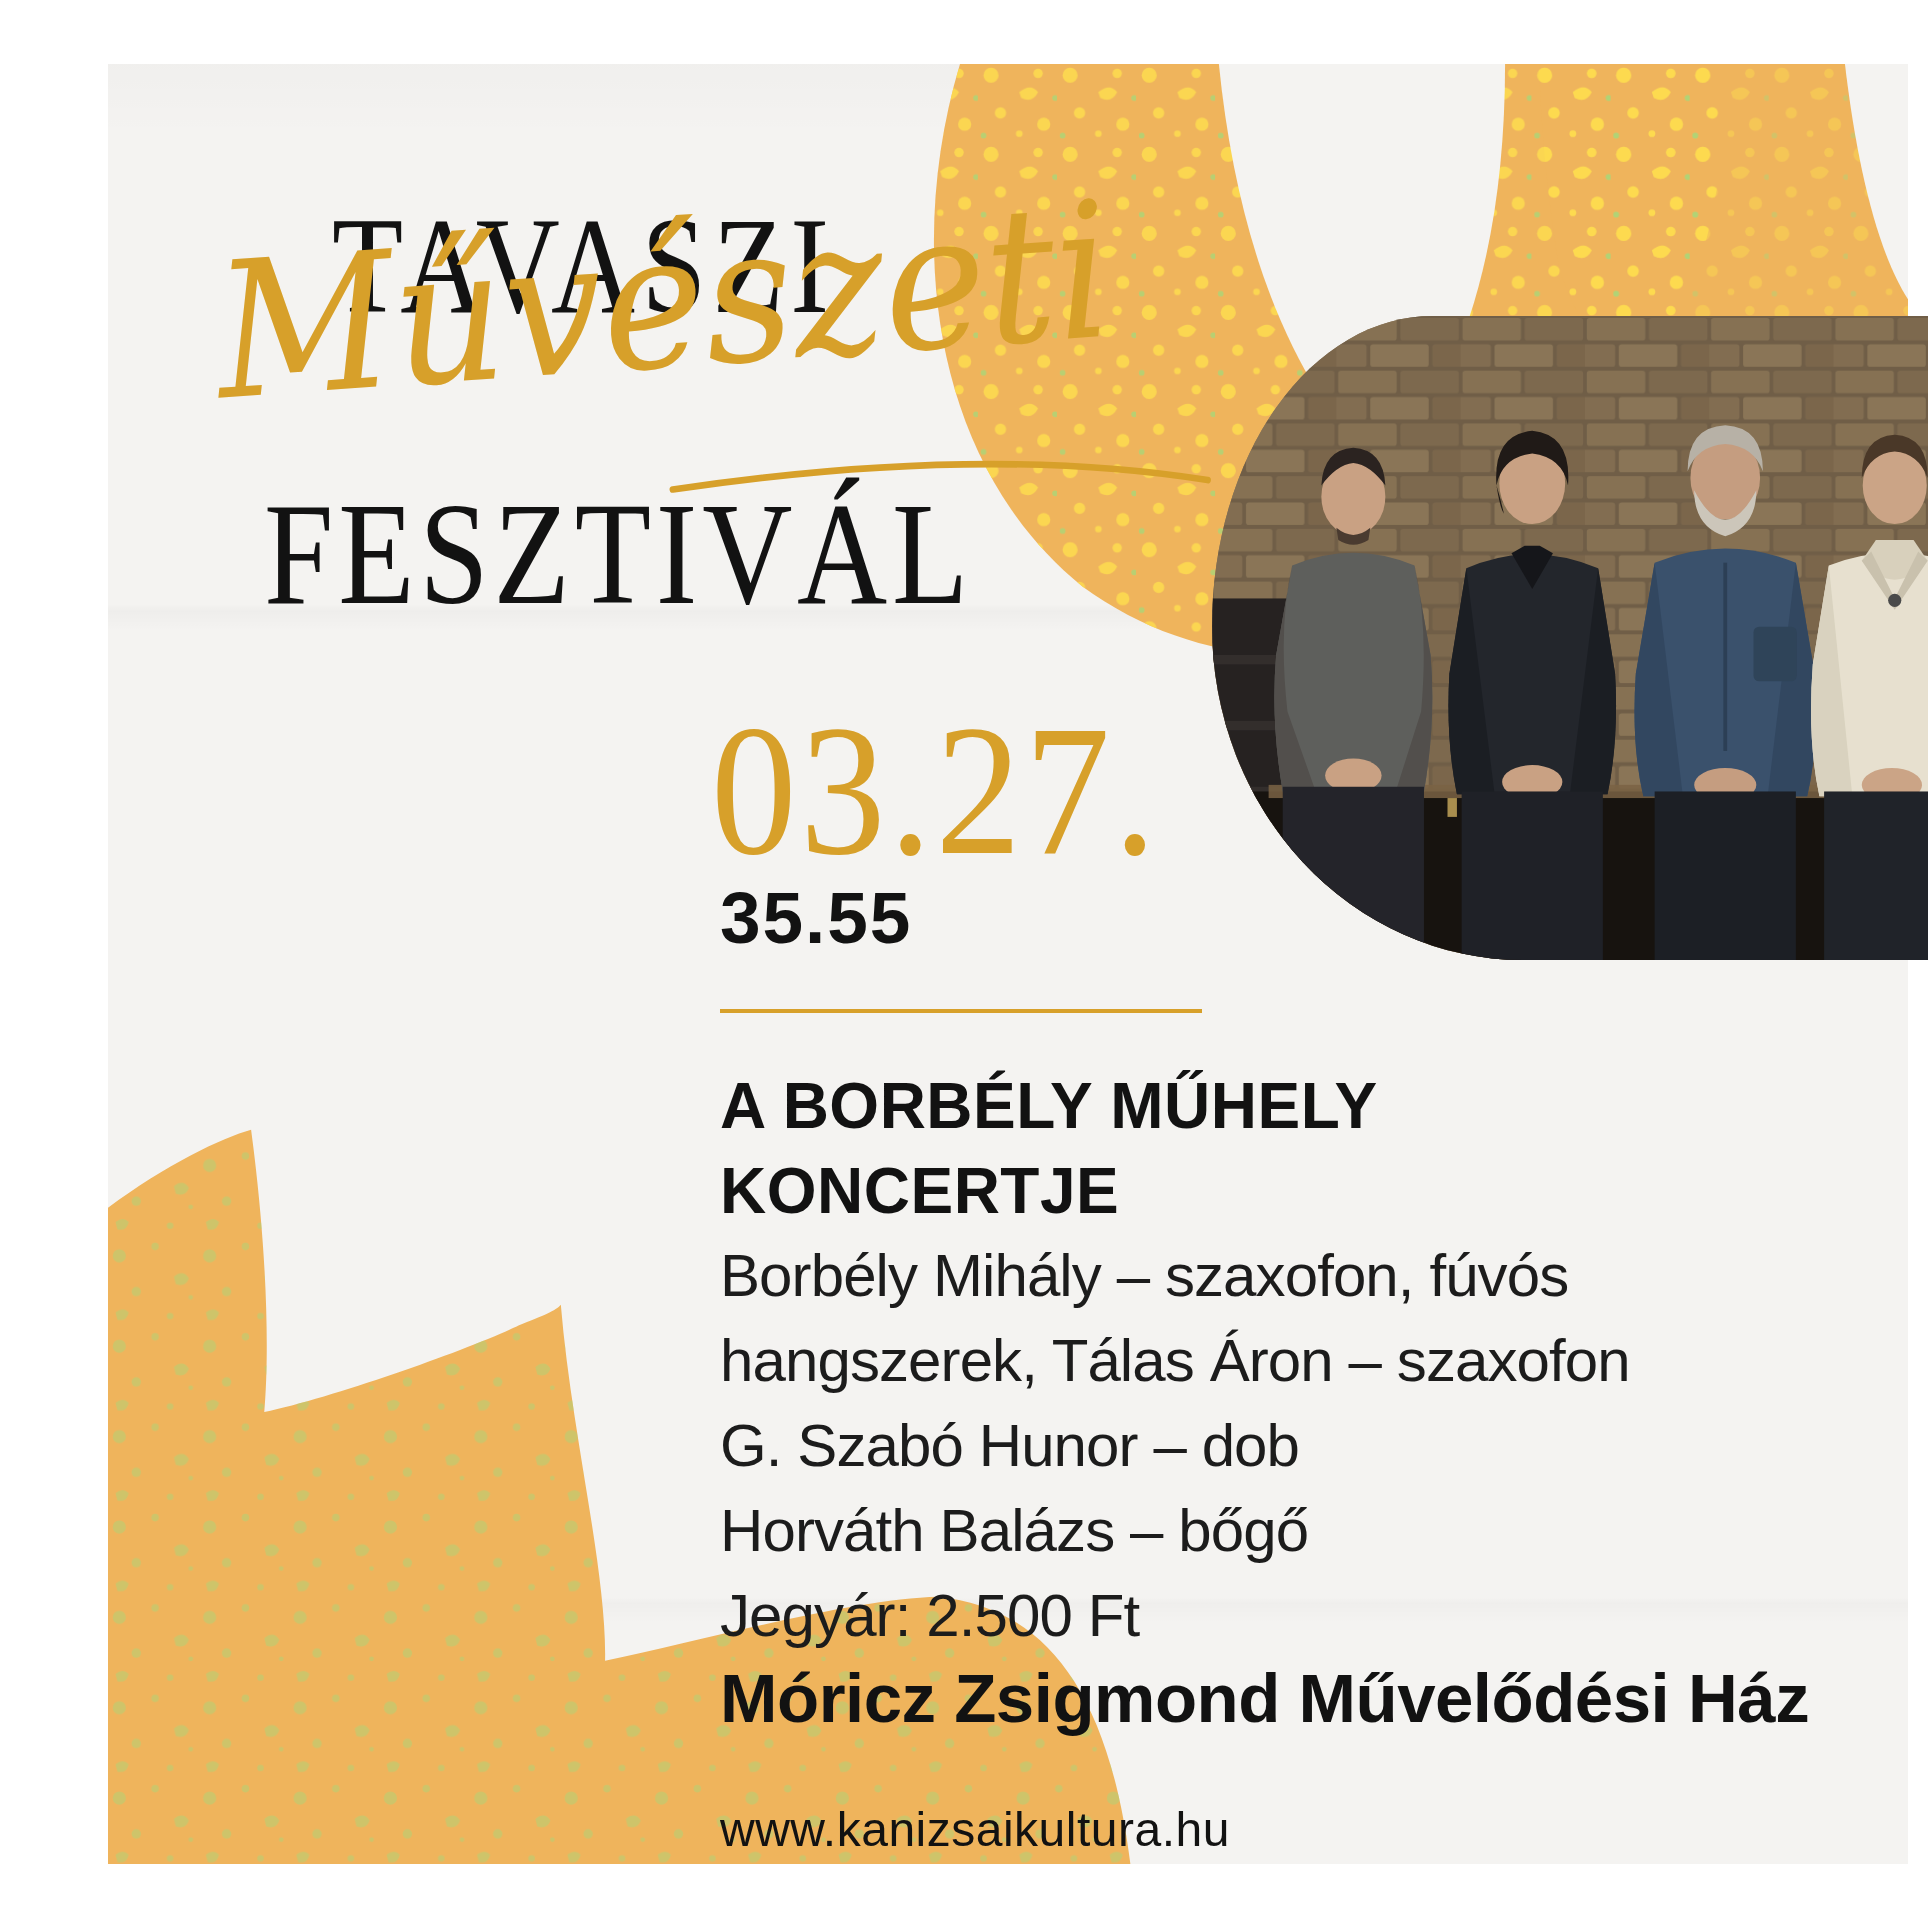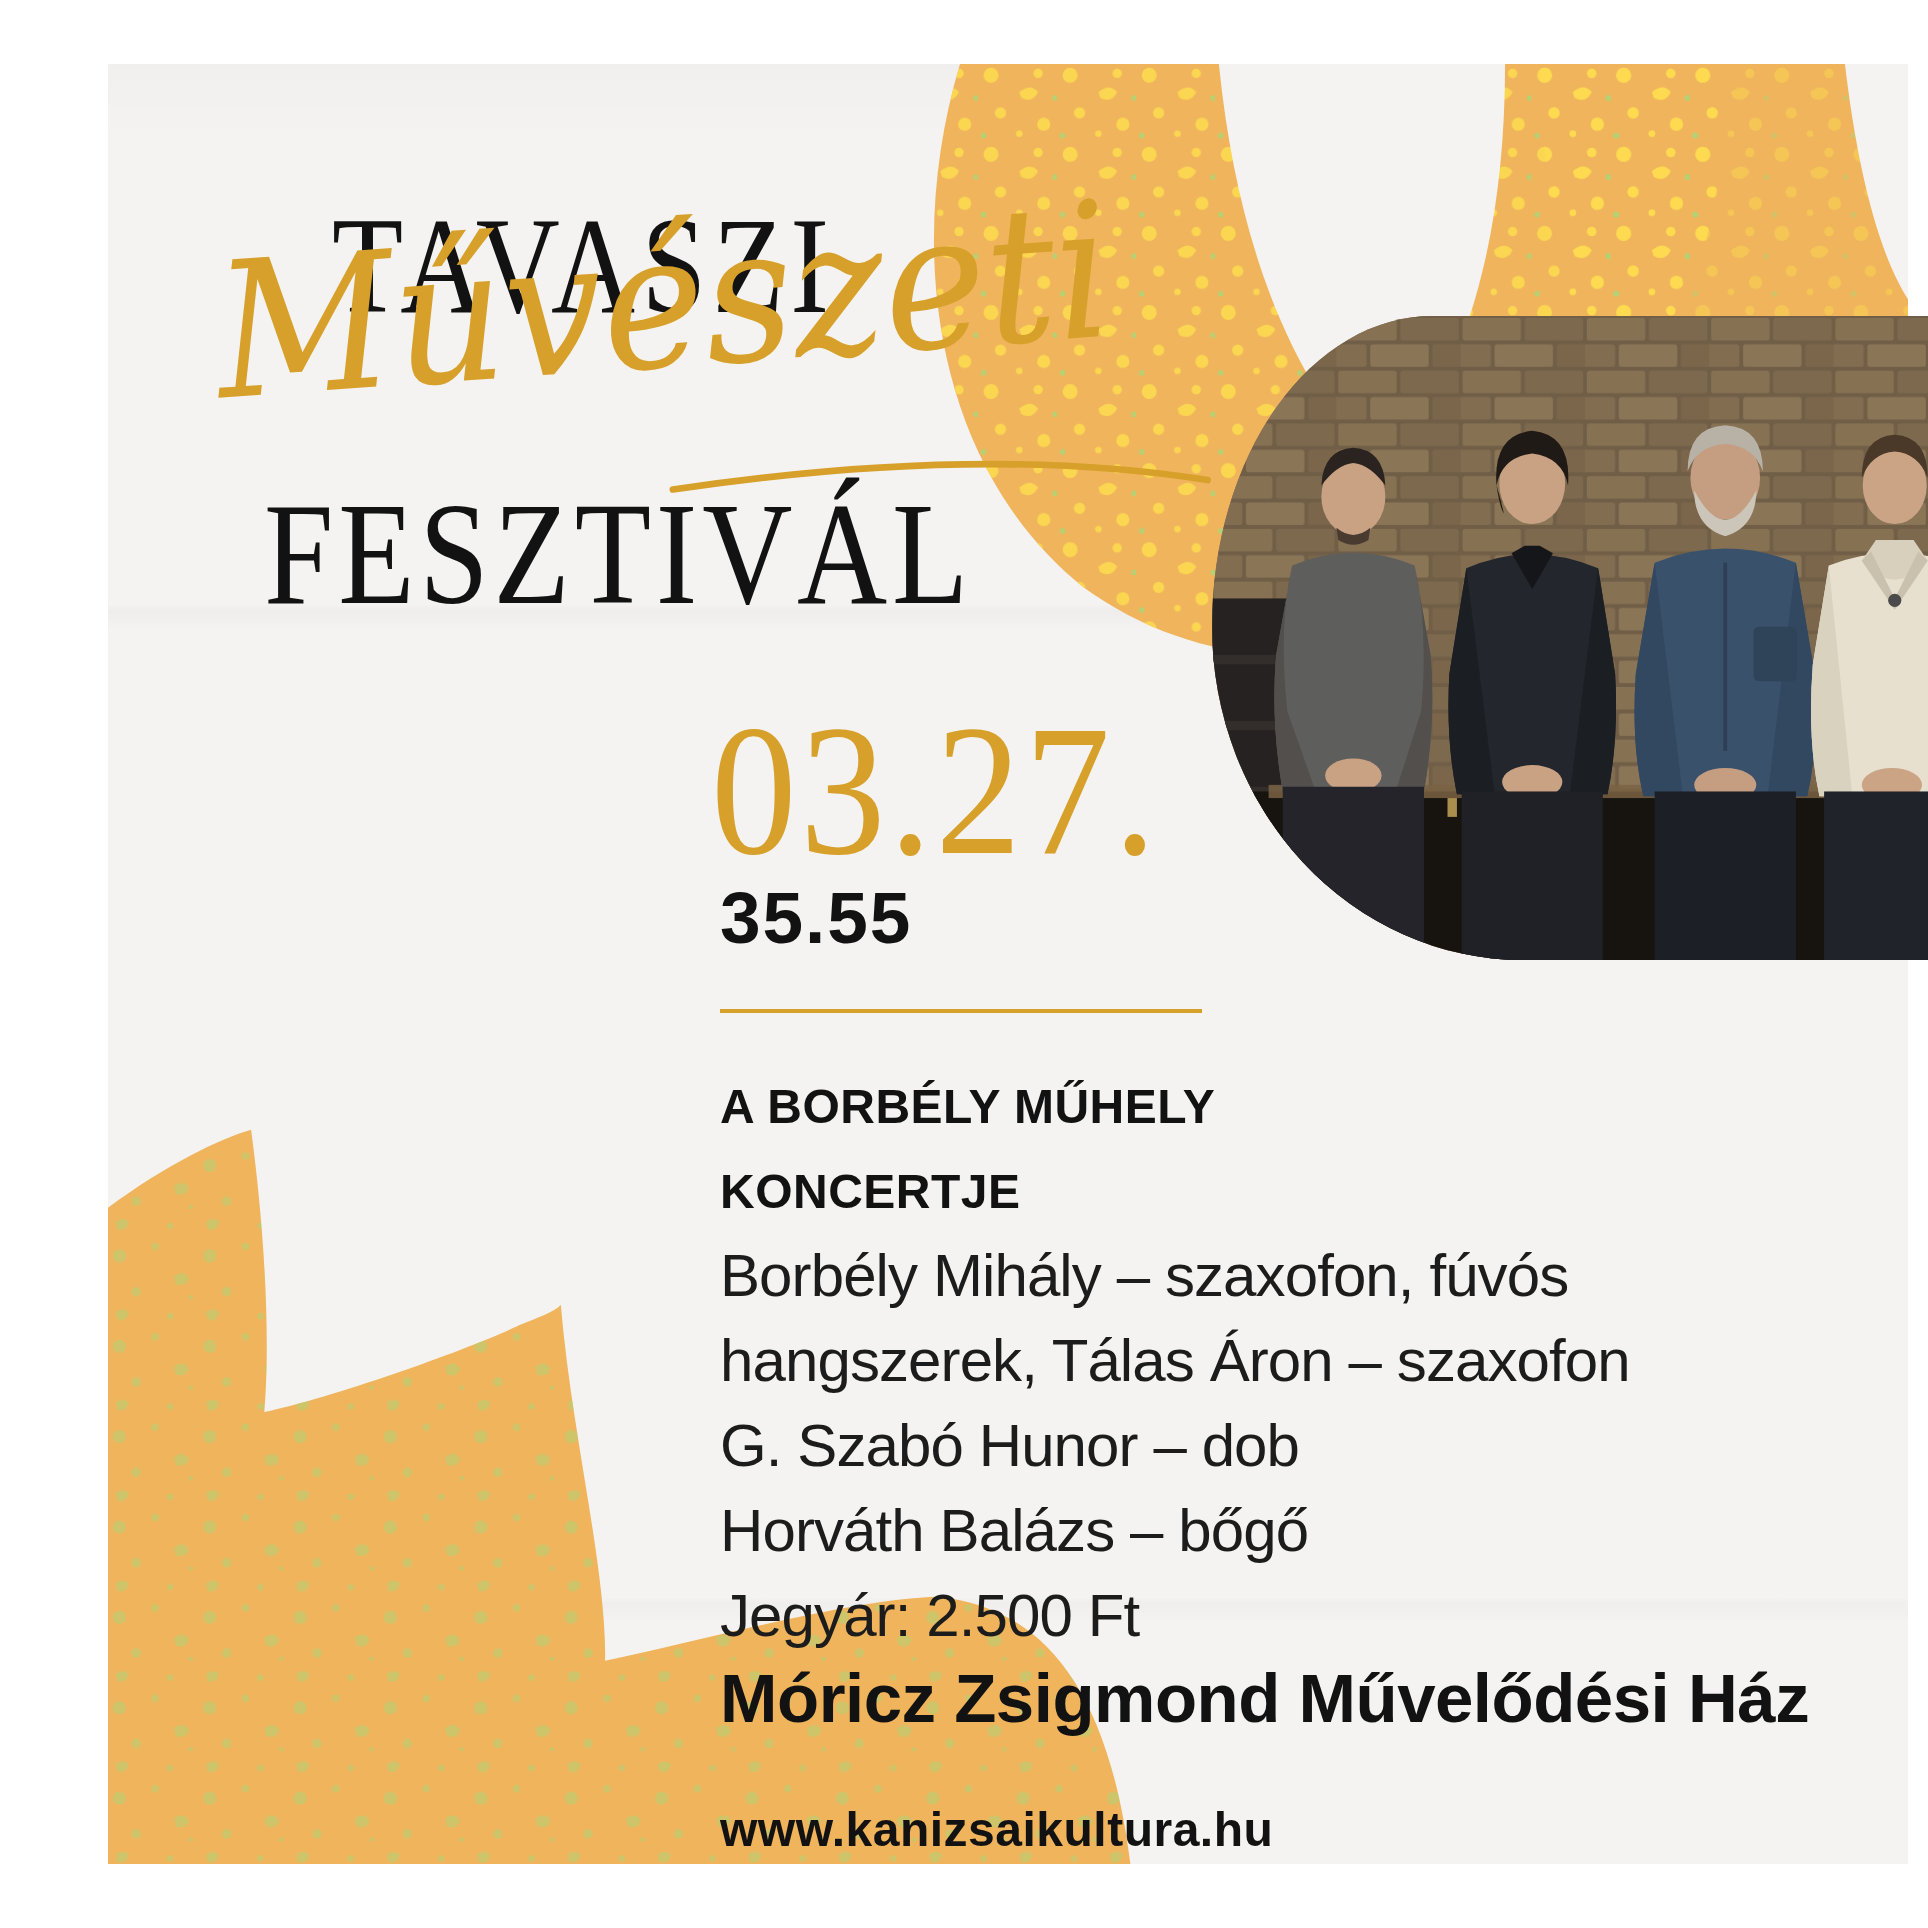--- a/index.html
+++ b/index.html
@@ -66,41 +66,41 @@
     font-size:73px;font-weight:800;letter-spacing:1.9px;
     color:var(--text,#121212);
   }
   .divider{
     position:absolute;left:612px;top:945px;width:482px;height:3.8px;
     background:var(--gold,#D7A02A);
   }
   
   .event-title{
     position:absolute;left:612px;top:1000px;
-    font-size:48px;font-weight:800;line-height:85px;
+    font-size:64px;font-weight:800;line-height:85px;
     letter-spacing:0.5px;
     color:var(--text,#121212);
     white-space:nowrap;
   }
   .event-details{
     position:absolute;left:612px;top:1169px;
     font-size:60px;font-weight:400;line-height:85px;
     letter-spacing:-0.9px;
     color:#1c1c1c;
     white-space:nowrap;
   }
   .venue{
     position:absolute;left:612px;top:1595px;
     font-size:69px;font-weight:700;letter-spacing:-0.5px;
     color:var(--text,#121212);
     white-space:nowrap;
   }
   .website{
     position:absolute;left:612px;top:1738px;
-    font-size:48px;font-weight:700;letter-spacing:0.5px;
+    font-size:48px;font-weight:400;letter-spacing:0.5px;
     color:var(--text,#121212);
     white-space:nowrap;
   }
 </style>
 </head>
 <body>
 
 <div class="poster">
   <div class="canvas">
 

